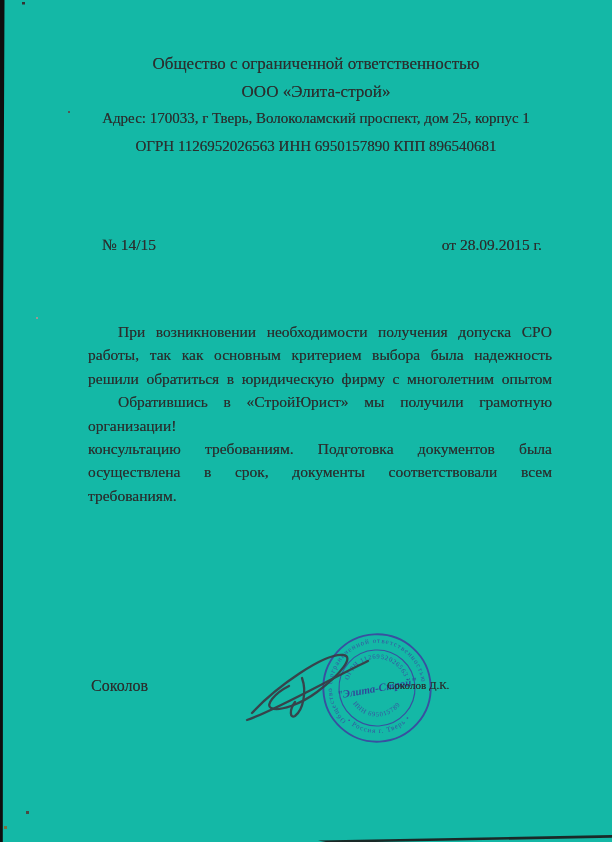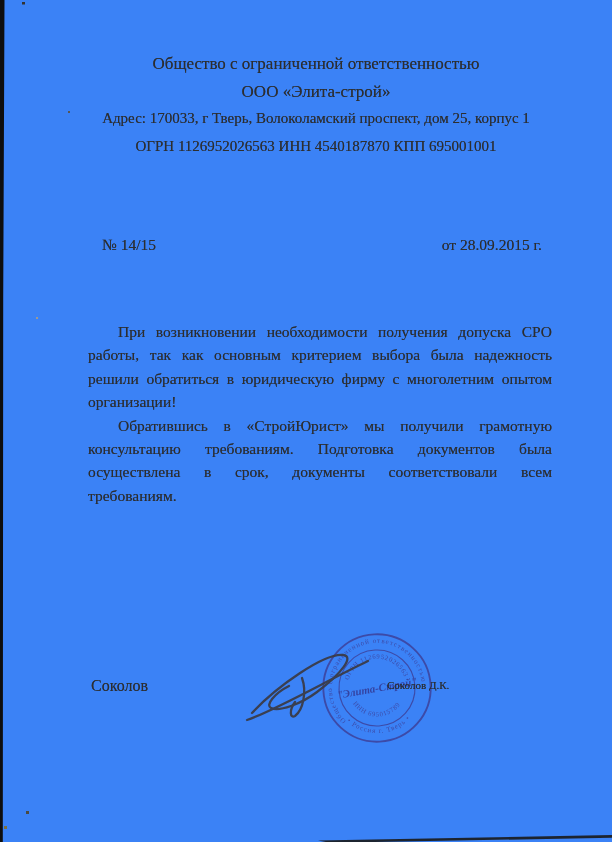--- a/index.html
+++ b/index.html
@@ -5,21 +5,21 @@
   html,body{margin:0;padding:0;}
   body{
     width:612px;height:842px;
     background:#ffffff;
     font-family:"Liberation Serif","DejaVu Serif",serif;
     position:relative;
     overflow:hidden;
   }
   .page{
     position:absolute;inset:0;
-    background:#3b82f6;
+    background:#14b8a6;
     color:#2e2e2e;
   }
   .txt{ text-shadow:0 0 .4px rgba(20,20,20,.55); }
 
   
   .header{
     position:absolute;left:20px;right:0;top:50px;
     text-align:center;
     line-height:27.5px;
   }
@@ -54,34 +54,34 @@
 </style>
 </head>
 <body>
 
 <div class="page">
 
   <div class="header txt">
     <div class="h-big">Общество с ограниченной ответственностью</div>
     <div class="h-big">ООО «Элита-строй»</div>
     <div class="h-small">Адрес: 170033, г Тверь, Волоколамский проспект, дом 25, корпус 1</div>
-    <div class="h-small">ОГРН 1126952026563 ИНН 4540187870 КПП 695001001</div>
+    <div class="h-small">ОГРН 1126952026563 ИНН 6950157890 КПП 896540681</div>
   </div>
 
   <div class="refrow txt">
     <span>№ 14/15</span>
     <span>от 28.09.2015 г.</span>
   </div>
 
   <div class="body-block txt">
     <div class="bline indent">При возникновении необходимости получения допуска СРО</div>
     <div class="bline">работы, так как основным критерием выбора была надежность</div>
     <div class="bline">решили обратиться в юридическую фирму с многолетним опытом</div>
+    <div class="bline indent">Обратившись в «СтройЮрист» мы получили грамотную</div>
     <div class="bline last">организации!</div>
-    <div class="bline indent">Обратившись в «СтройЮрист» мы получили грамотную</div>
     <div class="bline">консультацию требованиям. Подготовка документов была</div>
     <div class="bline">осуществлена в срок, документы соответствовали всем</div>
     <div class="bline last">требованиям.</div>
   </div>
 
   <div class="sig-title txt">Соколов</div>
   <div class="sig-name txt">Соколов Д.К.</div>
 
   <div class="stamp-wrap">
     <svg width="114" height="114" viewBox="0 0 120 120">

